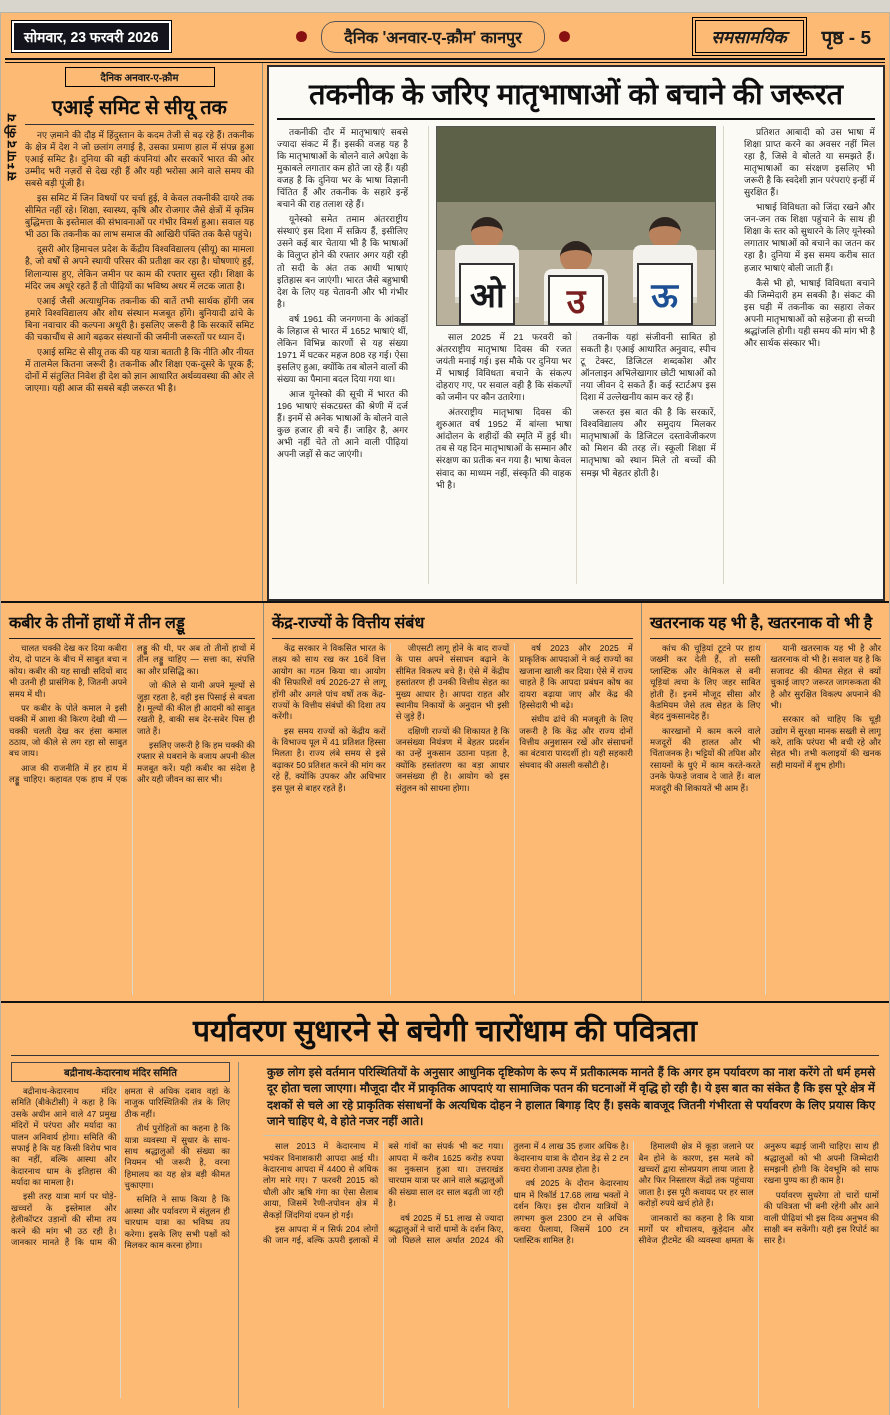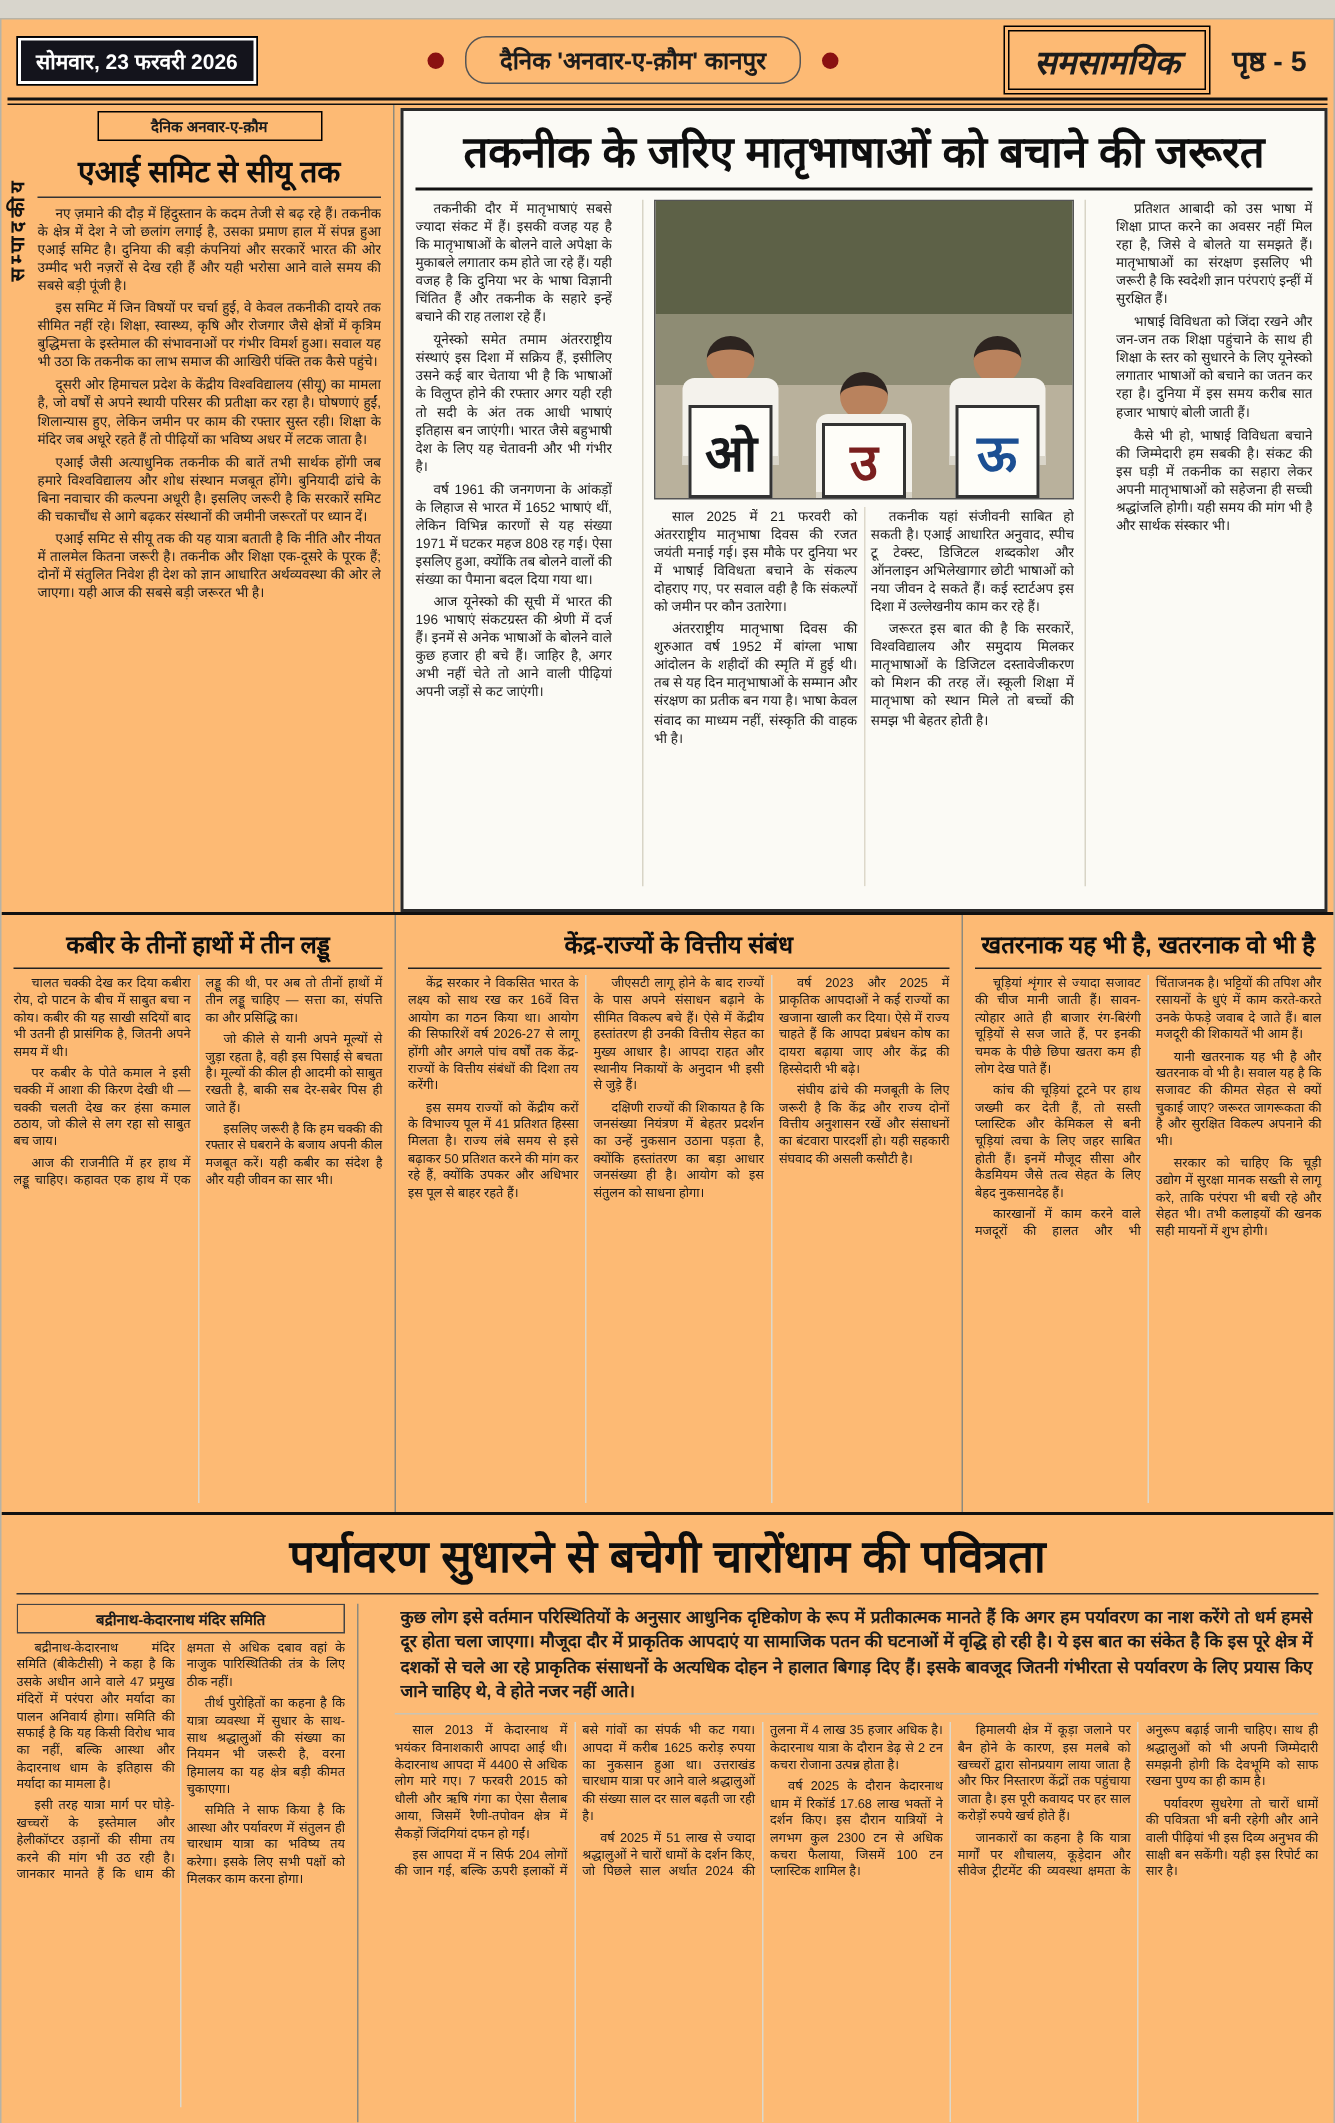--- a/index.html
+++ b/index.html
@@ -16,21 +16,21 @@
     padding:6px 12px; border:1px solid #000; box-shadow: inset 0 0 0 2px #fff;
     white-space:nowrap;
   }
   .mast-center { flex:1; display:flex; align-items:center; justify-content:center; gap:14px; }
   .dot { width:11px; height:11px; border-radius:50%; background:#8a1111; }
   .paper-name {
     font-weight:bold; font-size:16px; border:1px solid #555; border-radius:14px;
     padding:4px 22px; white-space:nowrap;
   }
   .section-box {
-    font-weight:bold; font-style:italic; font-size:22px; padding:4px 16px;
+    font-weight:bold; font-style:italic; font-size:17px; padding:4px 16px;
     border:1px solid #000; outline:1px solid #000; outline-offset:2px; white-space:nowrap;
   }
   .page-num { font-weight:bold; font-size:19px; padding:0 8px; white-space:nowrap; }
   .rule-double { border-top:2px solid #111; border-bottom:1px solid #111; height:5px; margin:0 4px; }
 
   
   .para { font-size:9px; line-height:1.34; text-align:justify; text-indent:12px; margin-bottom:3px; }
   .small .para { font-size:8.5px; }
   h1,h2,h3 { font-weight:bold; color:#0e0e0e; }
 
@@ -76,21 +76,21 @@
   .kid:nth-child(2) .card { height:50px; margin-top:-52px; color:#7a1f1f; }
 
   
   .row2 { display:flex; height:400px; border-top:2px solid #111; }
   .block { padding:5px 8px; height:100%; overflow:hidden; }
   .block + .block { border-left:1px solid #8d8a7e; }
   .b-kabir { width:262px; }
   .b-finance { width:378px; }
   .b-danger { flex:1; }
   .block h2 {
-    text-align:center; font-size:16px; padding:3px 0 5px; margin-bottom:4px;
+    text-align:left; font-size:16px; padding:3px 0 5px; margin-bottom:4px;
     border-bottom:1px solid #222;
   }
   .cols2 { column-count:2; column-gap:10px; column-rule:1px solid #ddd8ca; height:352px; overflow:hidden; }
   .cols3 { column-count:3; column-gap:10px; column-rule:1px solid #ddd8ca; height:352px; overflow:hidden; }
 
   
   .env { border-top:2px solid #111; padding:6px 10px 8px; height:412px; }
   .env-headline { text-align:center; font-size:30px; padding-bottom:5px; border-bottom:1px solid #333; }
   .env-body { display:flex; gap:24px; margin-top:6px; height:346px; overflow:hidden; }
   .env-left { width:228px; border-right:1px solid #8d8a7e; padding-right:8px; overflow:hidden; }
@@ -195,21 +195,20 @@
           <p class="para">इस समय राज्यों को केंद्रीय करों के विभाज्य पूल में 41 प्रतिशत हिस्सा मिलता है। राज्य लंबे समय से इसे बढ़ाकर 50 प्रतिशत करने की मांग कर रहे हैं, क्योंकि उपकर और अधिभार इस पूल से बाहर रहते हैं।</p>
           <p class="para">जीएसटी लागू होने के बाद राज्यों के पास अपने संसाधन बढ़ाने के सीमित विकल्प बचे हैं। ऐसे में केंद्रीय हस्तांतरण ही उनकी वित्तीय सेहत का मुख्य आधार है। आपदा राहत और स्थानीय निकायों के अनुदान भी इसी से जुड़े हैं।</p>
           <p class="para">दक्षिणी राज्यों की शिकायत है कि जनसंख्या नियंत्रण में बेहतर प्रदर्शन का उन्हें नुकसान उठाना पड़ता है, क्योंकि हस्तांतरण का बड़ा आधार जनसंख्या ही है। आयोग को इस संतुलन को साधना होगा।</p>
           <p class="para">वर्ष 2023 और 2025 में प्राकृतिक आपदाओं ने कई राज्यों का खजाना खाली कर दिया। ऐसे में राज्य चाहते हैं कि आपदा प्रबंधन कोष का दायरा बढ़ाया जाए और केंद्र की हिस्सेदारी भी बढ़े।</p>
           <p class="para">संघीय ढांचे की मजबूती के लिए जरूरी है कि केंद्र और राज्य दोनों वित्तीय अनुशासन रखें और संसाधनों का बंटवारा पारदर्शी हो। यही सहकारी संघवाद की असली कसौटी है।</p>
         </div>
     </section>
     <section class="block b-danger small">
       <h2>खतरनाक यह भी है, खतरनाक वो भी है</h2>
       <div class="cols2">
-          <p class="para">चूड़ियां शृंगार से ज्यादा सजावट की चीज मानी जाती हैं। सावन-त्योहार आते ही बाजार रंग-बिरंगी चूड़ियों से सज जाते हैं, पर इनकी चमक के पीछे छिपा खतरा कम ही लोग देख पाते हैं।</p>
           <p class="para">कांच की चूड़ियां टूटने पर हाथ जख्मी कर देती हैं, तो सस्ती प्लास्टिक और केमिकल से बनी चूड़ियां त्वचा के लिए जहर साबित होती हैं। इनमें मौजूद सीसा और कैडमियम जैसे तत्व सेहत के लिए बेहद नुकसानदेह हैं।</p>
           <p class="para">कारखानों में काम करने वाले मजदूरों की हालत और भी चिंताजनक है। भट्टियों की तपिश और रसायनों के धुएं में काम करते-करते उनके फेफड़े जवाब दे जाते हैं। बाल मजदूरी की शिकायतें भी आम हैं।</p>
           <p class="para">यानी खतरनाक यह भी है और खतरनाक वो भी है। सवाल यह है कि सजावट की कीमत सेहत से क्यों चुकाई जाए? जरूरत जागरूकता की है और सुरक्षित विकल्प अपनाने की भी।</p>
           <p class="para">सरकार को चाहिए कि चूड़ी उद्योग में सुरक्षा मानक सख्ती से लागू करे, ताकि परंपरा भी बची रहे और सेहत भी। तभी कलाइयों की खनक सही मायनों में शुभ होगी।</p>
         </div>
     </section>
   </div>
 
   <section class="env">
     <h1 class="env-headline">पर्यावरण सुधारने से बचेगी चारोंधाम की पवित्रता</h1>

